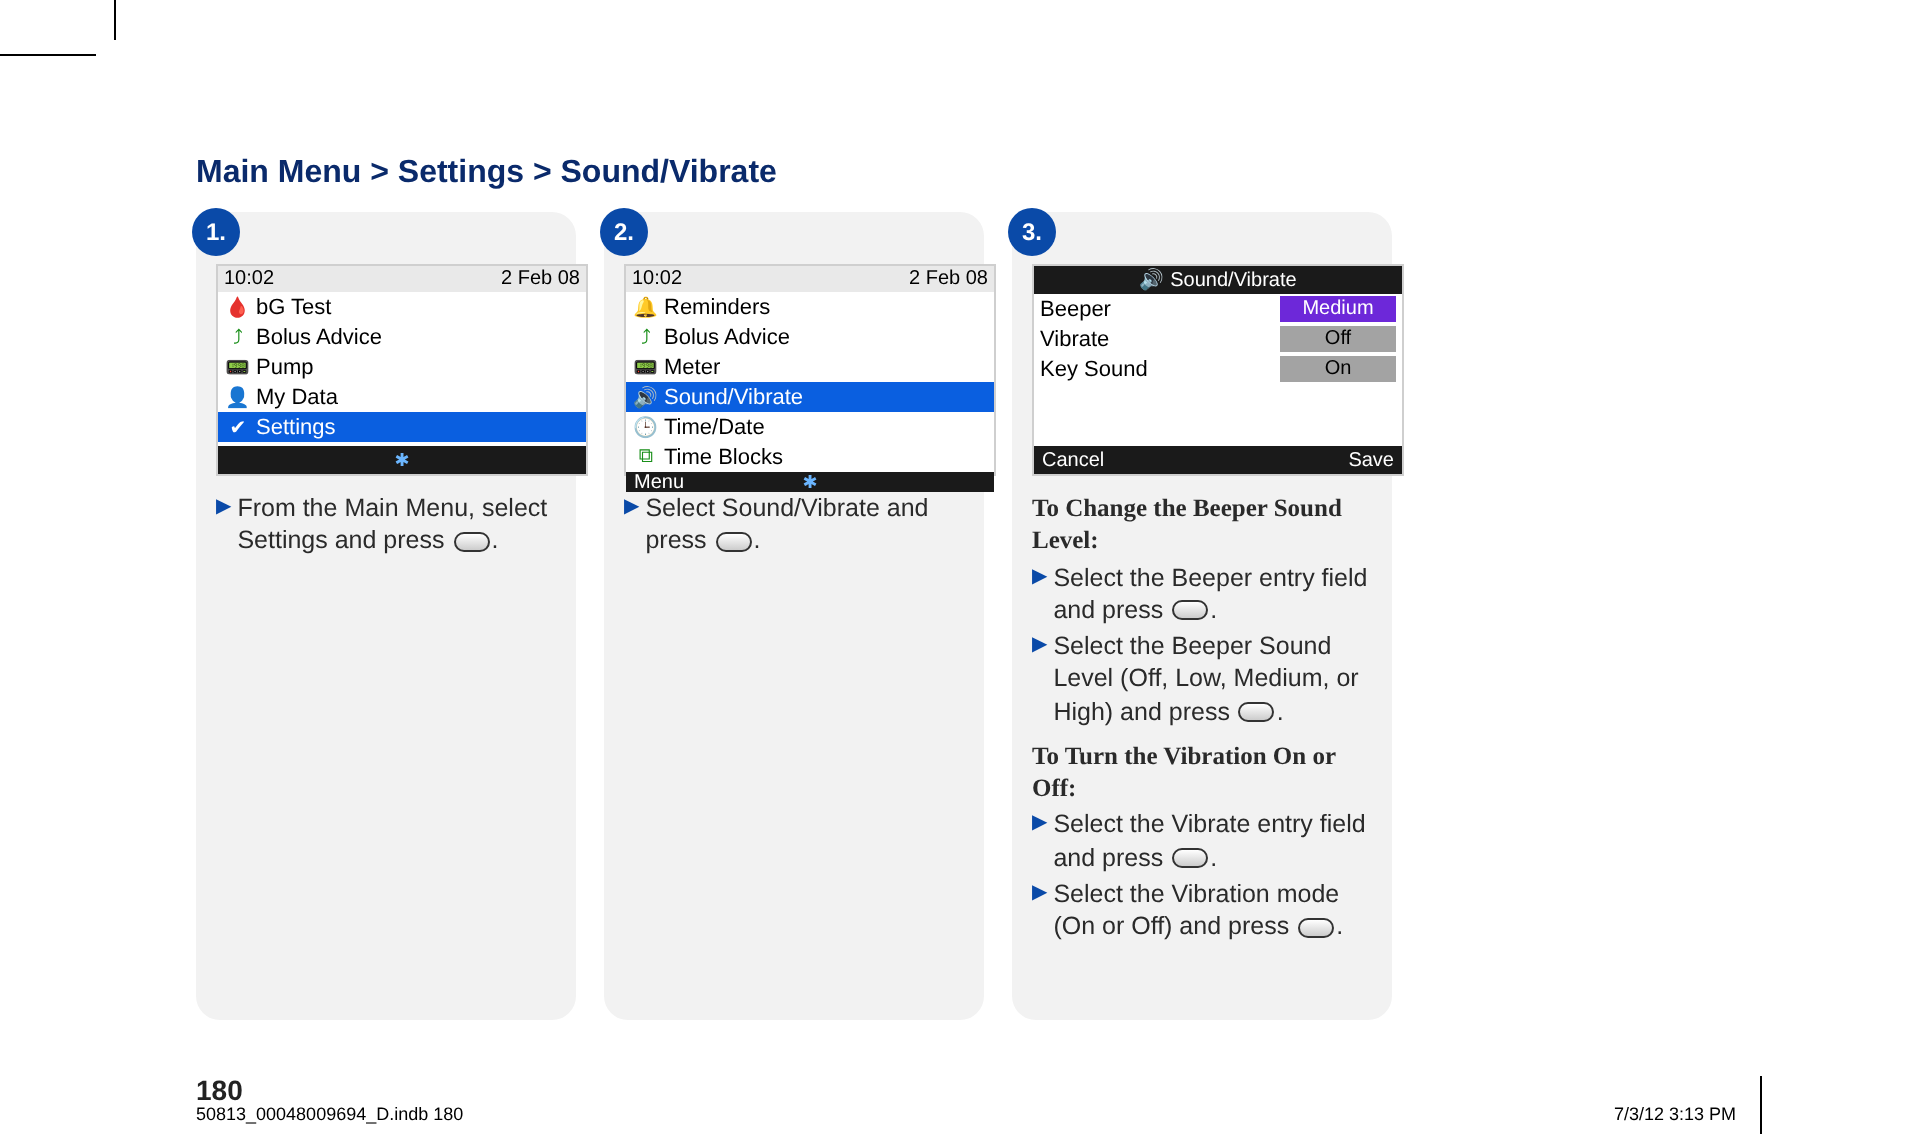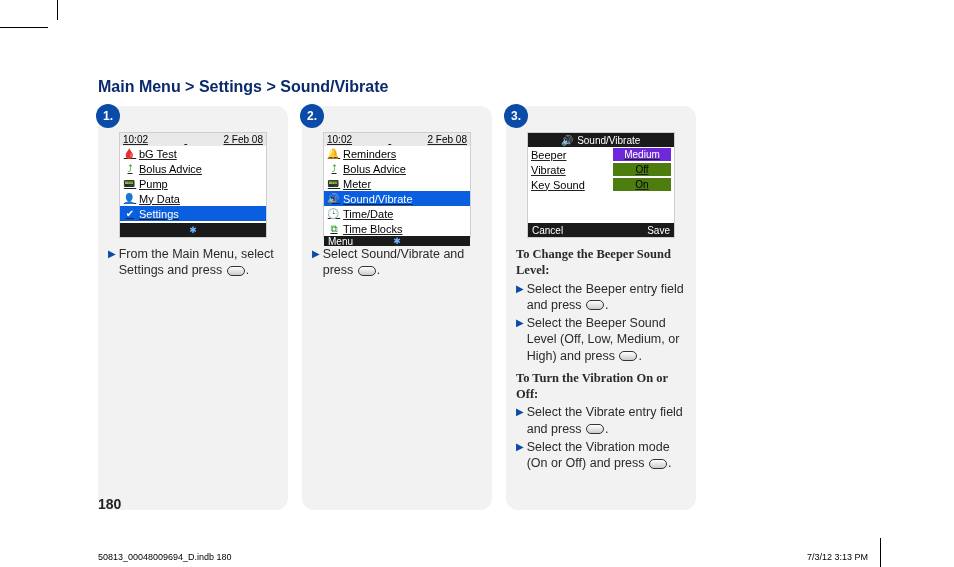--- a/index.html
+++ b/index.html
@@ -44,29 +44,28 @@
     left: -2px; top: -2px;
     width: 24px; height: 24px;
     background: #0a4aa8;
     color: #fff;
     border-radius: 50%;
     font-weight: bold;
     font-size: 12px;
     display: flex; align-items: center; justify-content: center;
   }
   .device {
-    width: 148px;
+    width: 186px;
     height: 106px;
     background: #fff;
     margin: 0 auto 8px auto;
     border: 1px solid #cfcfcf;
     font-size: 11px;
     display: flex;
     flex-direction: column;
-    text-decoration: underline;
   }
   .statusbar {
     display: flex; justify-content: space-between; align-items: center;
     background: #e9e9e9;
     padding: 1px 3px;
     font-size: 10px;
     color: #000;
   }
   .menu-list { flex: 1; }
   .menu-row {
@@ -105,21 +104,21 @@
     display: flex; justify-content: space-between;
     padding: 0 3px;
     height: 15px;
     font-size: 11px;
     align-items: center;
   }
   .opt-row .k { color: #000; }
   .opt-row .v {
     width: 58px;
     text-align: center;
-    background: #4d7c0f;
+    background: #a3a3a3;
     color: #000;
     font-size: 10px;
     height: 13px;
     line-height: 13px;
   }
   .opt-row .v.sel {
     background: #6d28d9;
     color: #fff;
   }
 
@@ -152,21 +151,21 @@
     border: 1px solid #333;
     border-radius: 6px;
     background: linear-gradient(#fff,#ccc);
     vertical-align: middle;
     margin: 0 1px;
   }
 
   .pagenum {
     position: absolute;
     left: 98px;
-    top: 496px;
+    top: 537px;
     font-weight: bold;
     font-size: 14px;
     font-stretch: condensed;
   }
   .footer-meta {
     position: absolute;
     top: 552px;
     left: 98px;
     width: 770px;
     display: flex;

